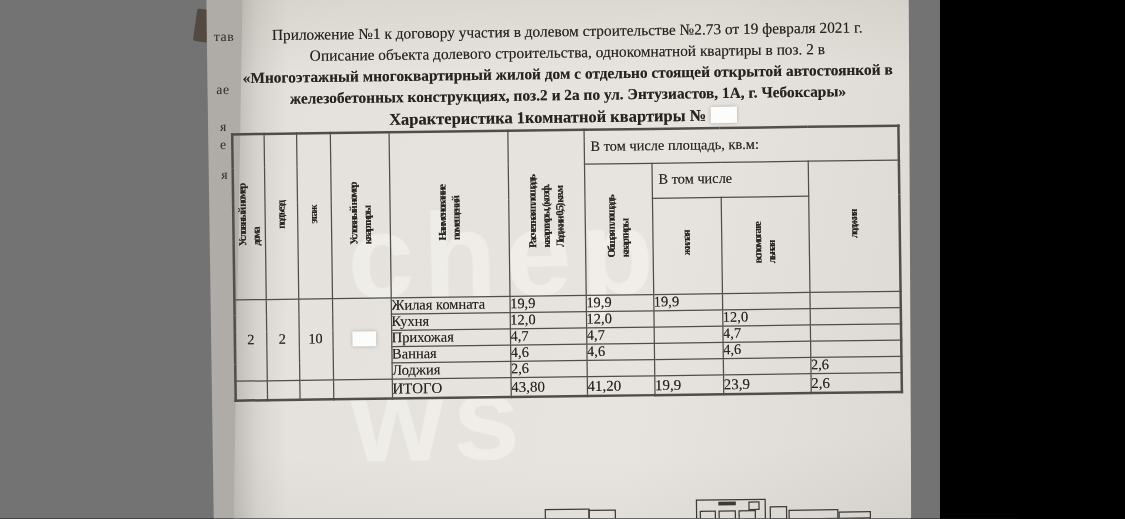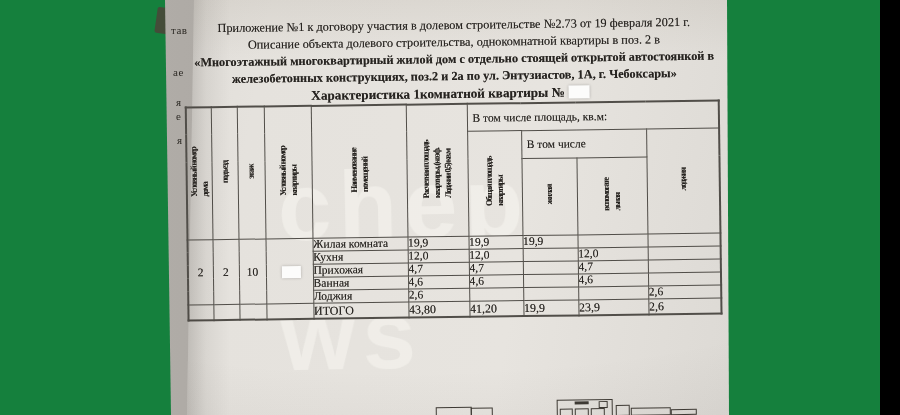--- a/index.html
+++ b/index.html
@@ -1,16 +1,16 @@
 <!DOCTYPE html>
 <html><head>
 <meta charset="utf-8">
 <style>
   html,body{margin:0;padding:0;background:#000;}
-  #stage{position:relative;width:880px;height:415px;background:#15803d;overflow:hidden;
+  #stage{position:relative;width:752px;height:415px;background:#737373;overflow:hidden;
          font-family:"Liberation Serif","DejaVu Serif",serif;color:#262320;}
 
   
   #under-sheet{position:absolute;left:0;top:0;width:900px;height:415px;
     clip-path:polygon(165px 0,202px 0,191px 415px,171px 415px);
     background:linear-gradient(to right,#b6b2ad 0%,#a39f9a 55%,#8a8680 100%);}
   .frag{position:absolute;font-size:11px;color:#2f2c27;letter-spacing:.5px;}
   #corner-wedge{position:absolute;left:156px;top:8px;width:20px;height:26px;
     background:#4c4338;transform:rotate(8deg);opacity:.85;border-radius:2px;}
 

